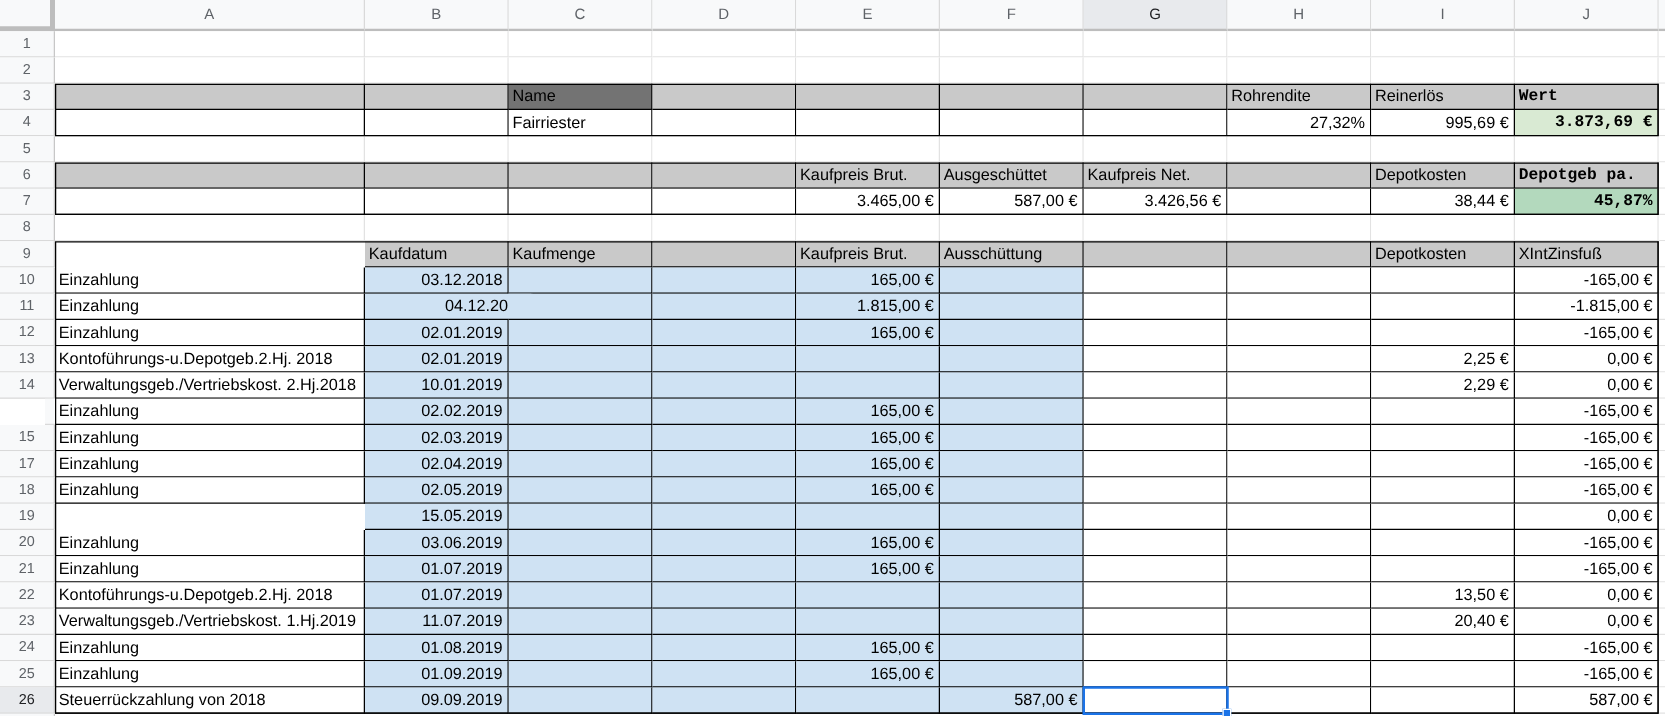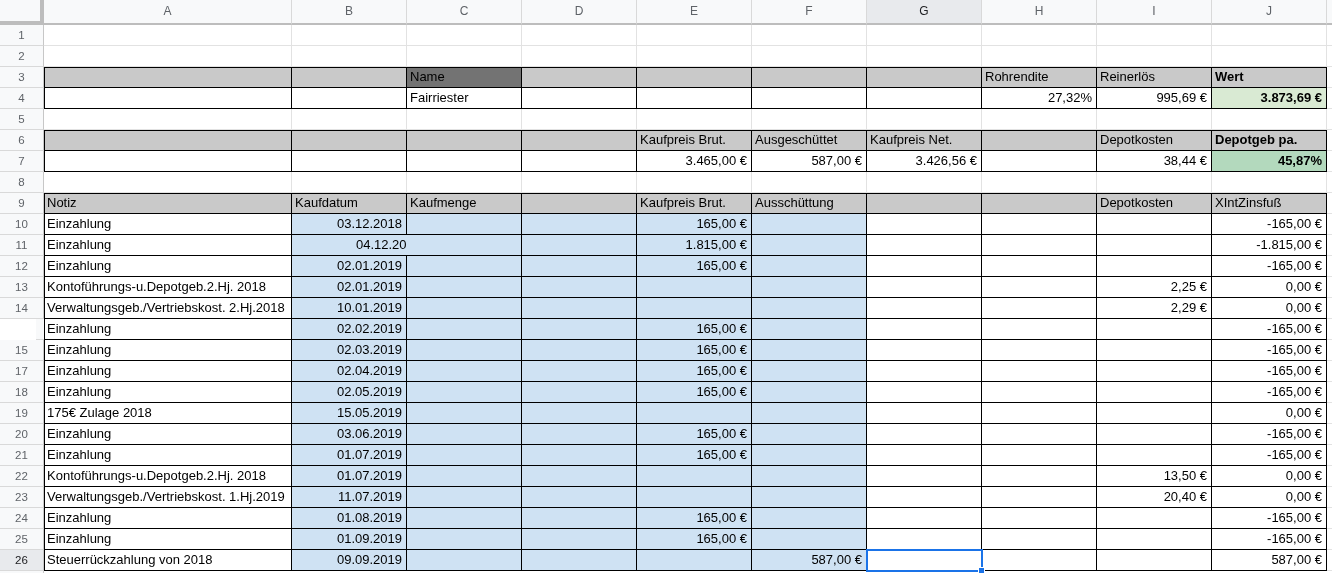--- a/index.html
+++ b/index.html
@@ -26,21 +26,21 @@
   .rowhdr.sel{background:#e8eaed;color:#202124;}
   .cell{
     position:absolute;box-sizing:border-box;height:21px;background:#fff;
     border-right:1px solid #e2e2e2;border-bottom:1px solid #e2e2e2;
     font-size:13px;line-height:20px;color:#000;
     padding:0 4px 0 3px;white-space:nowrap;overflow:hidden;
   }
   .cell.dark{border-right-color:#000;border-bottom-color:#000;}
   .cell.r{text-align:right;}
   .cell.l{text-align:left;}
-  .cell.b{font-weight:bold;}
+  .cell.b{font-weight:bold;font-family:Liberation Mono, monospace;}
   .rangebox{
     position:absolute;box-sizing:border-box;border:1px solid #000;pointer-events:none;
   }
   .selbox{
     position:absolute;box-sizing:border-box;border:2px solid #1a73e8;background:transparent;pointer-events:none;
   }
   .fillhandle{
     position:absolute;width:7px;height:7px;background:#1a73e8;border:1px solid #fff;box-sizing:border-box;
   }
   .sliver{
@@ -171,21 +171,20 @@
     <div class="cell" style="left: 292px; top: 172px; width: 115px; background: rgb(255, 255, 255);"></div>
     <div class="cell" style="left: 407px; top: 172px; width: 115px; background: rgb(255, 255, 255);"></div>
     <div class="cell" style="left: 522px; top: 172px; width: 115px; background: rgb(255, 255, 255);"></div>
     <div class="cell" style="left: 637px; top: 172px; width: 115px; background: rgb(255, 255, 255);"></div>
     <div class="cell" style="left: 752px; top: 172px; width: 115px; background: rgb(255, 255, 255);"></div>
     <div class="cell" style="left: 867px; top: 172px; width: 115px; background: rgb(255, 255, 255);"></div>
     <div class="cell" style="left: 982px; top: 172px; width: 115px; background: rgb(255, 255, 255);"></div>
     <div class="cell" style="left: 1097px; top: 172px; width: 115px; background: rgb(255, 255, 255);"></div>
     <div class="cell" style="left: 1212px; top: 172px; width: 115px; background: rgb(255, 255, 255);"></div>
     <div class="sliver" style="left: 1327px; top: 172px; width: 5px; height: 21px;"></div>
-    <div class="cell dark l" style="left: 44px; top: 193px; width: 248px; background: rgb(201, 201, 201);">Notiz</div>
     <div class="cell dark l" style="left: 292px; top: 193px; width: 115px; background: rgb(201, 201, 201);">Kaufdatum</div>
     <div class="cell dark l" style="left: 407px; top: 193px; width: 115px; background: rgb(201, 201, 201);">Kaufmenge</div>
     <div class="cell dark" style="left: 522px; top: 193px; width: 115px; background: rgb(201, 201, 201);"></div>
     <div class="cell dark l" style="left: 637px; top: 193px; width: 115px; background: rgb(201, 201, 201);">Kaufpreis Brut.</div>
     <div class="cell dark l" style="left: 752px; top: 193px; width: 115px; background: rgb(201, 201, 201);">Ausschüttung</div>
     <div class="cell dark" style="left: 867px; top: 193px; width: 115px; background: rgb(201, 201, 201);"></div>
     <div class="cell dark" style="left: 982px; top: 193px; width: 115px; background: rgb(201, 201, 201);"></div>
     <div class="cell dark l" style="left: 1097px; top: 193px; width: 115px; background: rgb(201, 201, 201);">Depotkosten</div>
     <div class="cell dark l" style="left: 1212px; top: 193px; width: 115px; background: rgb(201, 201, 201);">XIntZinsfuß</div>
     <div class="sliver" style="left: 1327px; top: 193px; width: 5px; height: 21px;"></div>
@@ -281,21 +280,20 @@
     <div class="cell dark r" style="left: 292px; top: 382px; width: 115px; background: rgb(207, 226, 243);">02.05.2019</div>
     <div class="cell dark" style="left: 407px; top: 382px; width: 115px; background: rgb(207, 226, 243);"></div>
     <div class="cell dark" style="left: 522px; top: 382px; width: 115px; background: rgb(207, 226, 243);"></div>
     <div class="cell dark r" style="left: 637px; top: 382px; width: 115px; background: rgb(207, 226, 243);">165,00 €</div>
     <div class="cell dark" style="left: 752px; top: 382px; width: 115px; background: rgb(207, 226, 243);"></div>
     <div class="cell dark" style="left: 867px; top: 382px; width: 115px; background: rgb(255, 255, 255);"></div>
     <div class="cell dark" style="left: 982px; top: 382px; width: 115px; background: rgb(255, 255, 255);"></div>
     <div class="cell dark" style="left: 1097px; top: 382px; width: 115px; background: rgb(255, 255, 255);"></div>
     <div class="cell dark r" style="left: 1212px; top: 382px; width: 115px; background: rgb(255, 255, 255);">-165,00 €</div>
     <div class="sliver" style="left: 1327px; top: 382px; width: 5px; height: 21px;"></div>
-    <div class="cell dark l" style="left: 44px; top: 403px; width: 248px; background: rgb(255, 255, 255);">175€ Zulage 2018</div>
     <div class="cell dark r" style="left: 292px; top: 403px; width: 115px; background: rgb(207, 226, 243);">15.05.2019</div>
     <div class="cell dark" style="left: 407px; top: 403px; width: 115px; background: rgb(207, 226, 243);"></div>
     <div class="cell dark" style="left: 522px; top: 403px; width: 115px; background: rgb(207, 226, 243);"></div>
     <div class="cell dark" style="left: 637px; top: 403px; width: 115px; background: rgb(207, 226, 243);"></div>
     <div class="cell dark" style="left: 752px; top: 403px; width: 115px; background: rgb(207, 226, 243);"></div>
     <div class="cell dark" style="left: 867px; top: 403px; width: 115px; background: rgb(255, 255, 255);"></div>
     <div class="cell dark" style="left: 982px; top: 403px; width: 115px; background: rgb(255, 255, 255);"></div>
     <div class="cell dark" style="left: 1097px; top: 403px; width: 115px; background: rgb(255, 255, 255);"></div>
     <div class="cell dark r" style="left: 1212px; top: 403px; width: 115px; background: rgb(255, 255, 255);">0,00 €</div>
     <div class="sliver" style="left: 1327px; top: 403px; width: 5px; height: 21px;"></div>

